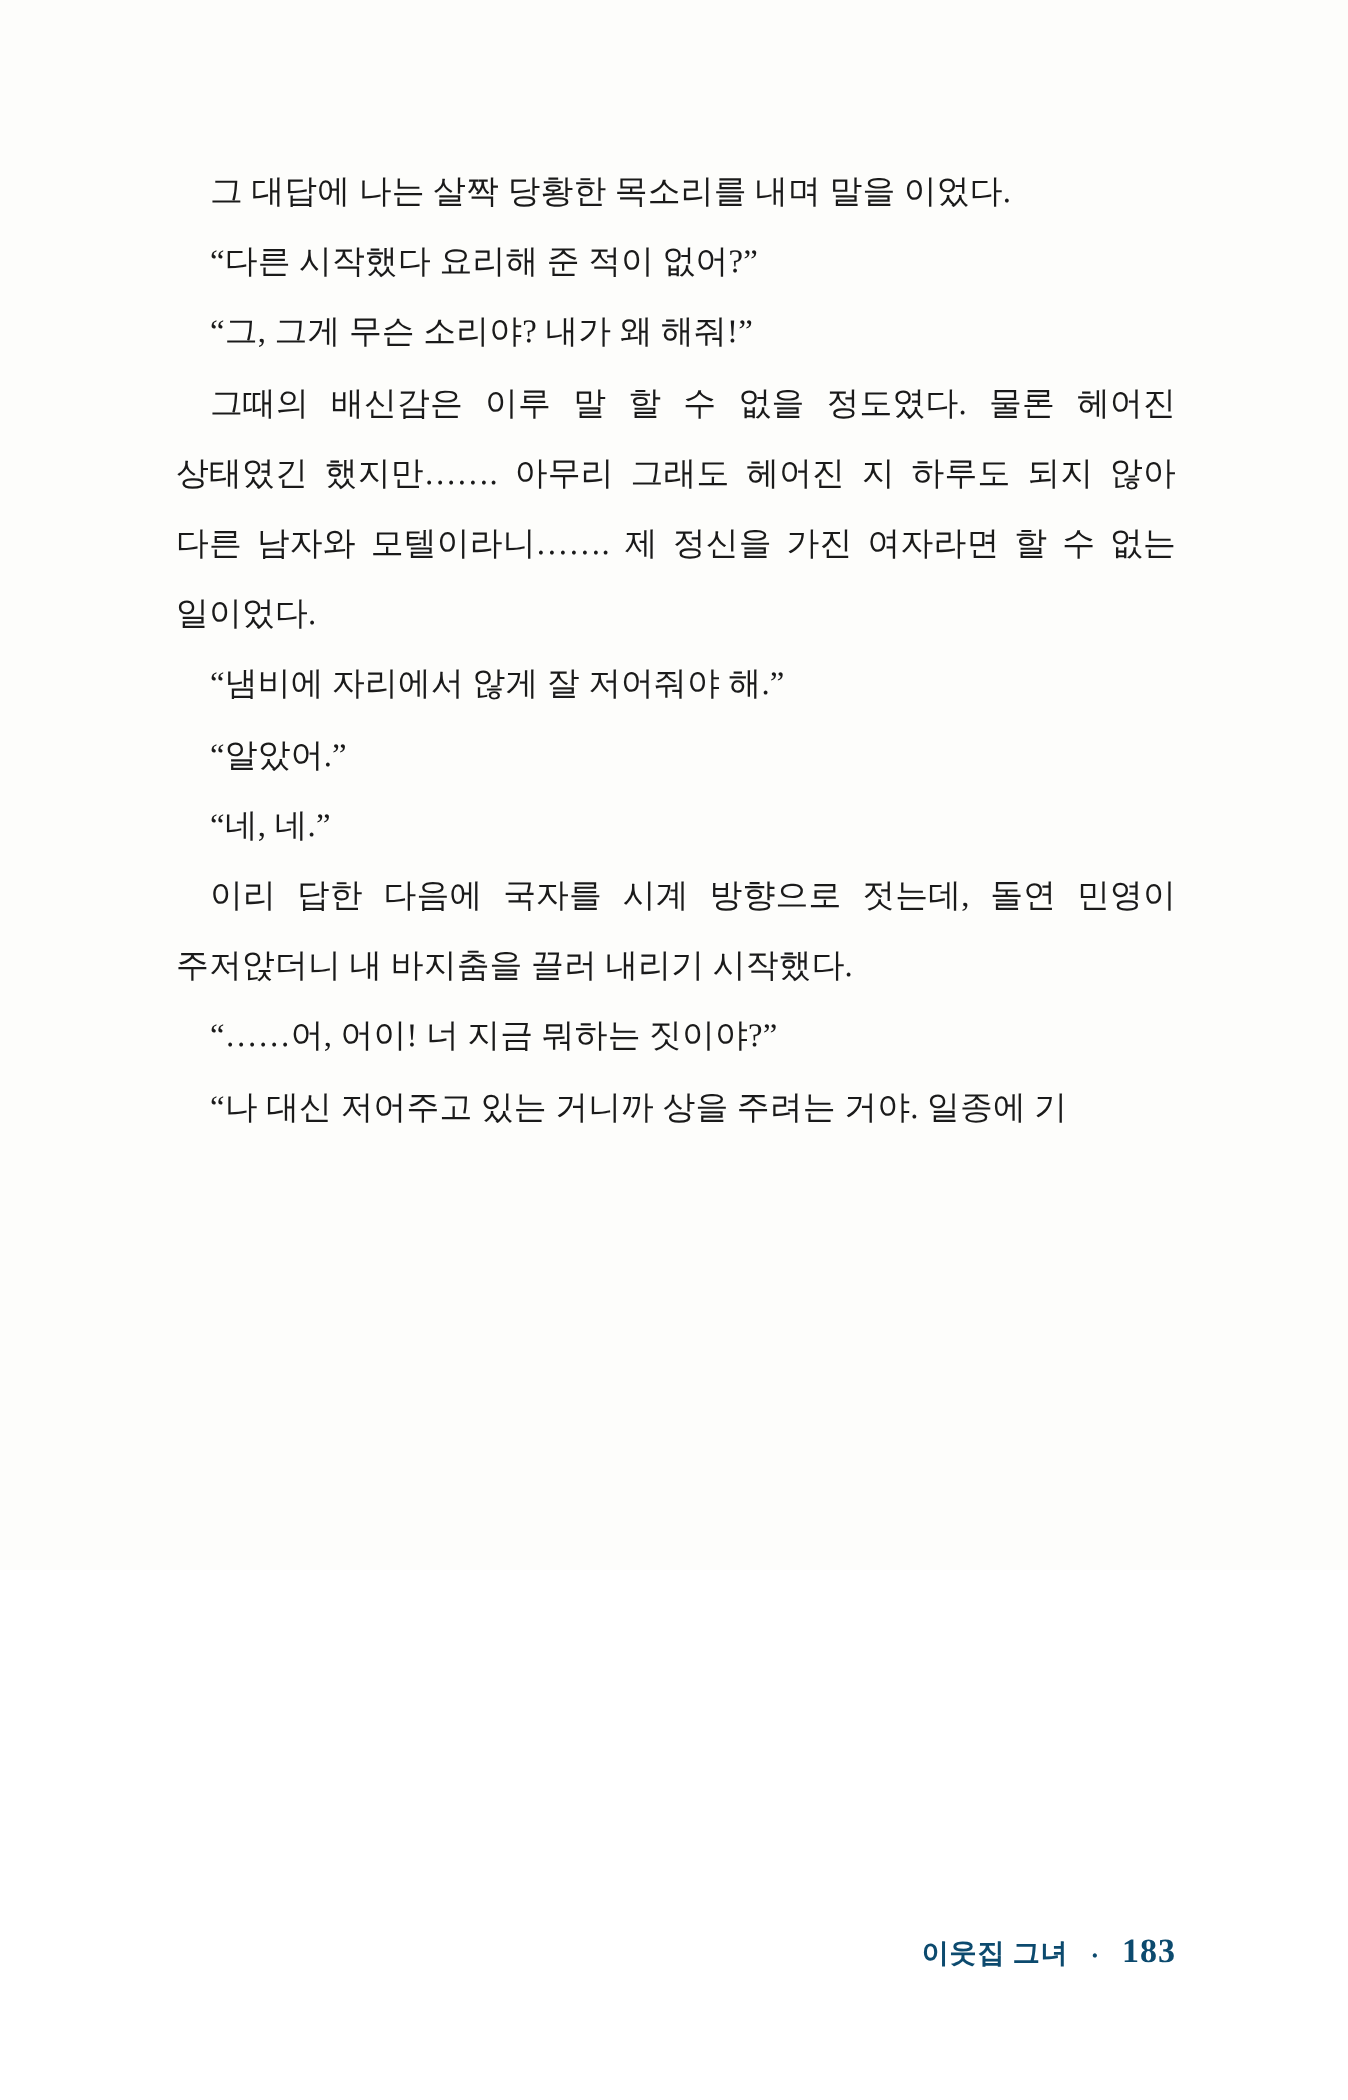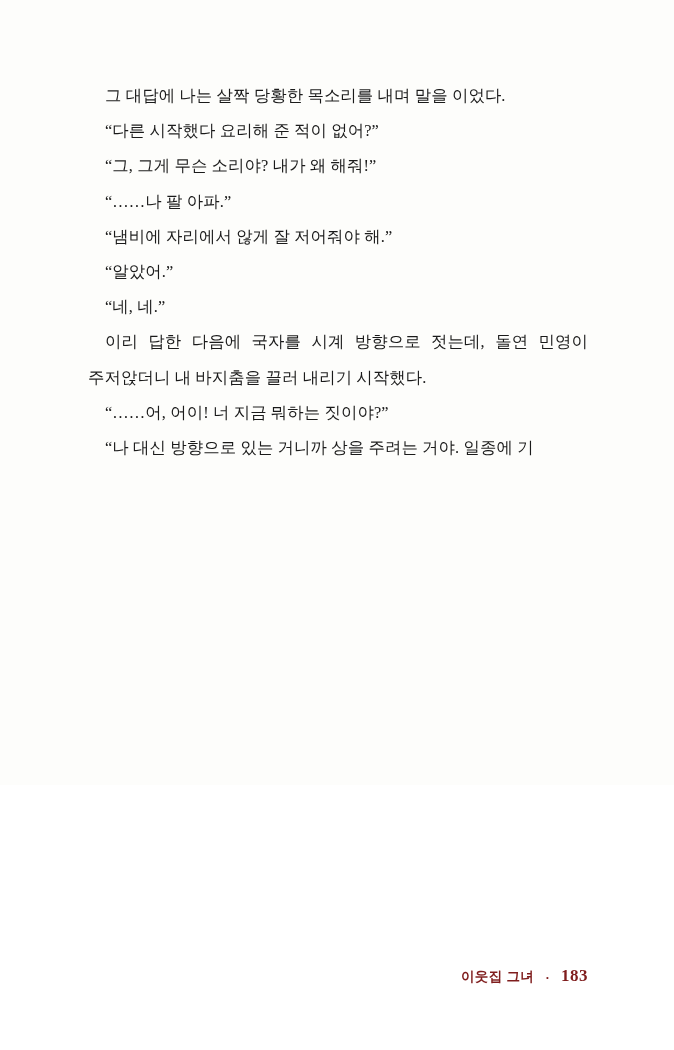--- a/index.html
+++ b/index.html
@@ -51,21 +51,21 @@
     width: 674px;
     text-align: right;
     padding-right: 86px;
     box-sizing: border-box;
   }
   .footer-inner {
     display: inline-block;
     font-size: 14.5px;
     font-weight: bold;
     letter-spacing: 0.4px;
-    color: #7f1d1d;
+    color: #0c4a6e;
   }
   .footer-title {
     font-size: 13.5px;
   }
   .footer-dot {
     display: inline-block;
     padding: 0 7px;
     font-size: 13px;
     vertical-align: middle;
   }
@@ -76,27 +76,27 @@
   }
 </style>
 </head>
 <body>
 
 <div class="page">
   <div class="text-column">
     <p class="para indent">그 대답에 나는 살짝 당황한 목소리를 내며 말을 이었다.</p>
     <p class="para quote">“다른 시작했다 요리해 준 적이 없어?”</p>
     <p class="para quote">“그, 그게 무슨 소리야? 내가 왜 해줘!”</p>
-    <p class="para quote">“……나 팔 아파.”</p>
+    <p class="para indent">그때의 배신감은 이루 말 할 수 없을 정도였다. 물론 헤어진 상태였긴 했지만……. 아무리 그래도 헤어진 지 하루도 되지 않아 다른 남자와 모텔이라니……. 제 정신을 가진 여자라면 할 수 없는 일이었다.</p>
     <p class="para quote">“냄비에 자리에서 않게 잘 저어줘야 해.”</p>
     <p class="para quote">“알았어.”</p>
     <p class="para quote">“네, 네.”</p>
     <p class="para indent">이리 답한 다음에 국자를 시계 방향으로 젓는데, 돌연 민영이 주저앉더니 내 바지춤을 끌러 내리기 시작했다.</p>
     <p class="para quote">“……어, 어이! 너 지금 뭐하는 짓이야?”</p>
-    <p class="para quote">“나 대신 방향으로 있는 거니까 상을 주려는 거야. 일종에 기</p>
+    <p class="para quote">“나 대신 저어주고 있는 거니까 상을 주려는 거야. 일종에 기</p>
   </div>
 
   <div class="footer">
     <span class="footer-inner">
       <span class="footer-title">이웃집 그녀</span>
       <span class="footer-dot">·</span>
       <span class="footer-page">183</span>
     </span>
   </div>
 </div>

